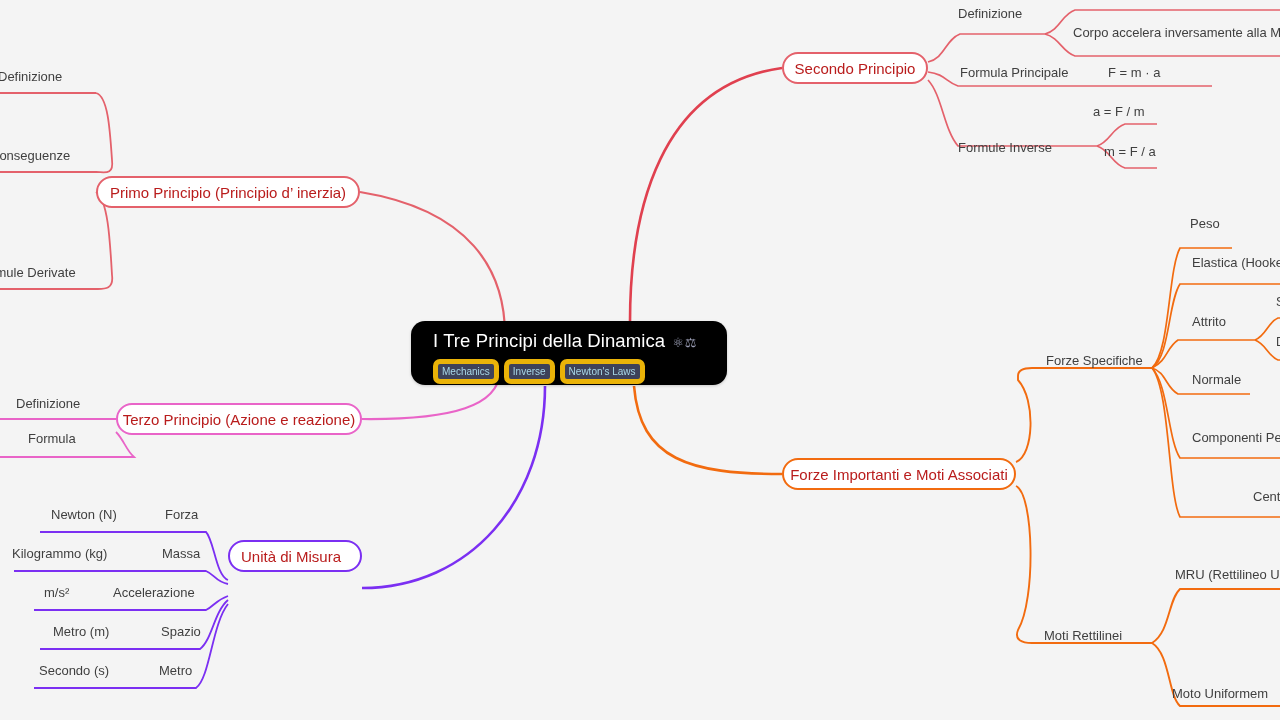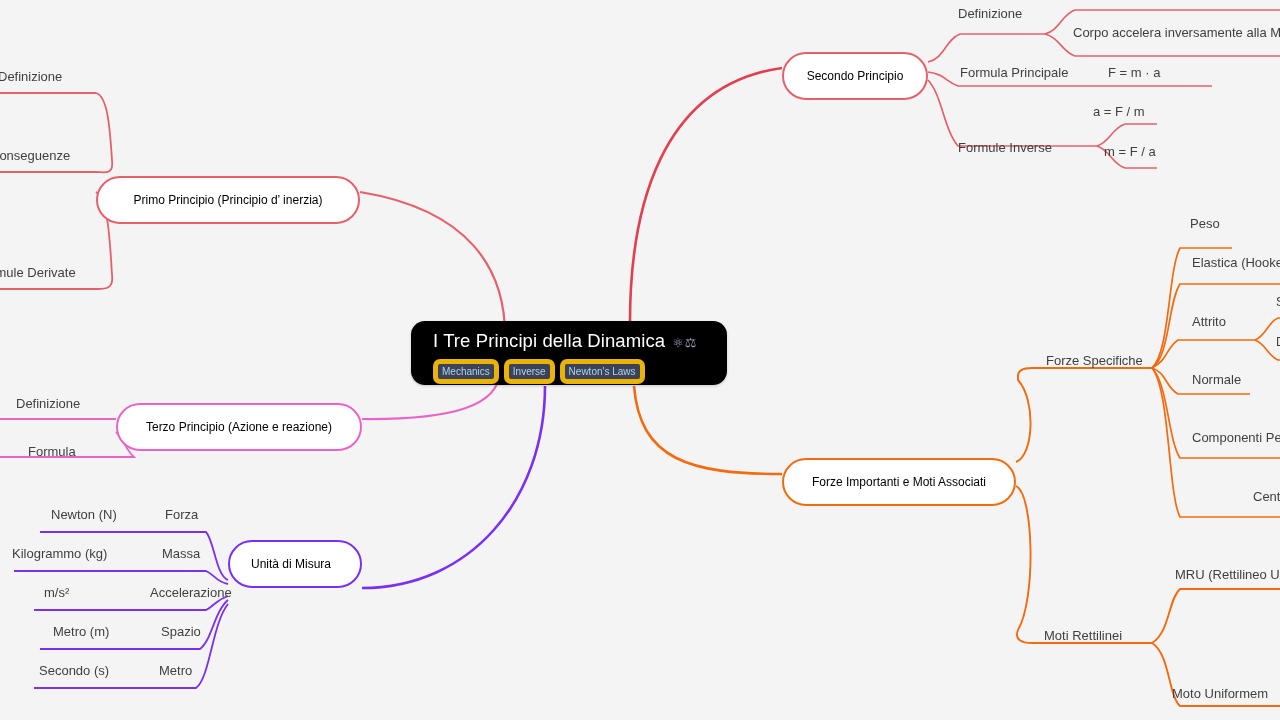--- a/index.html
+++ b/index.html
@@ -61,24 +61,24 @@
   }
 
   
   .pill {
     position: absolute;
     background: #ffffff;
     border: 2px solid #888;
     border-radius: 999px;
     display: flex; align-items: center; justify-content: center;
     white-space: nowrap;
-    font-size: 12px;
-    color: #000000;
+    font-size: 15px;
+    color: #b91c1c;
     padding: 0 16px;
-    height: 48px;
+    height: 32px;
   }
   .pill.red    { border-color: #e4616b; }
   .pill.pink   { border-color: #e museum; }
   .pill.pink   { border-color: #e964c8; }
   .pill.purple { border-color: #7b2ff2; }
   .pill.orange { border-color: #f26b0f; }
 
   
   .lbl {
     position: absolute;
@@ -176,29 +176,29 @@
 
   <div class="lbl" style="left:958px;  top:6px;">Definizione</div>
   <div class="lbl" style="left:1073px; top:25px;">Corpo accelera inversamente alla M</div>
   <div class="lbl" style="left:960px;  top:65px;">Formula Principale</div>
   <div class="lbl" style="left:1108px; top:65px;">F = m · a</div>
   <div class="lbl" style="left:958px;  top:140px;">Formule Inverse</div>
   <div class="lbl" style="left:1093px; top:104px;">a = F / m</div>
   <div class="lbl" style="left:1104px; top:144px;">m = F / a</div>
 
   <div class="lbl" style="left:16px; top:396px;">Definizione</div>
-  <div class="lbl" style="left:28px; top:444px;">Formula</div>
+  <div class="lbl" style="left:28px; top:431px;">Formula</div>
 
   <div class="lbl" style="left:165px; top:507px;">Forza</div>
   <div class="lbl" style="left:51px;  top:507px;">Newton (N)</div>
 
   <div class="lbl" style="left:162px; top:546px;">Massa</div>
   <div class="lbl" style="left:12px;  top:546px;">Kilogrammo (kg)</div>
 
-  <div class="lbl" style="left:113px; top:585px;margin-left:37px;">Accelerazione</div>
+  <div class="lbl" style="left:113px; top:585px;">Accelerazione</div>
   <div class="lbl" style="left:44px;  top:585px;">m/s²</div>
 
   <div class="lbl" style="left:161px; top:624px;">Spazio</div>
   <div class="lbl" style="left:53px;  top:624px;">Metro (m)</div>
 
   <div class="lbl" style="left:159px; top:663px;">Metro</div>
   <div class="lbl" style="left:39px;  top:663px;">Secondo (s)</div>
 
   <div class="lbl" style="left:1046px; top:353px;">Forze Specifiche</div>
   <div class="lbl" style="left:1044px; top:628px;">Moti Rettilinei</div>

